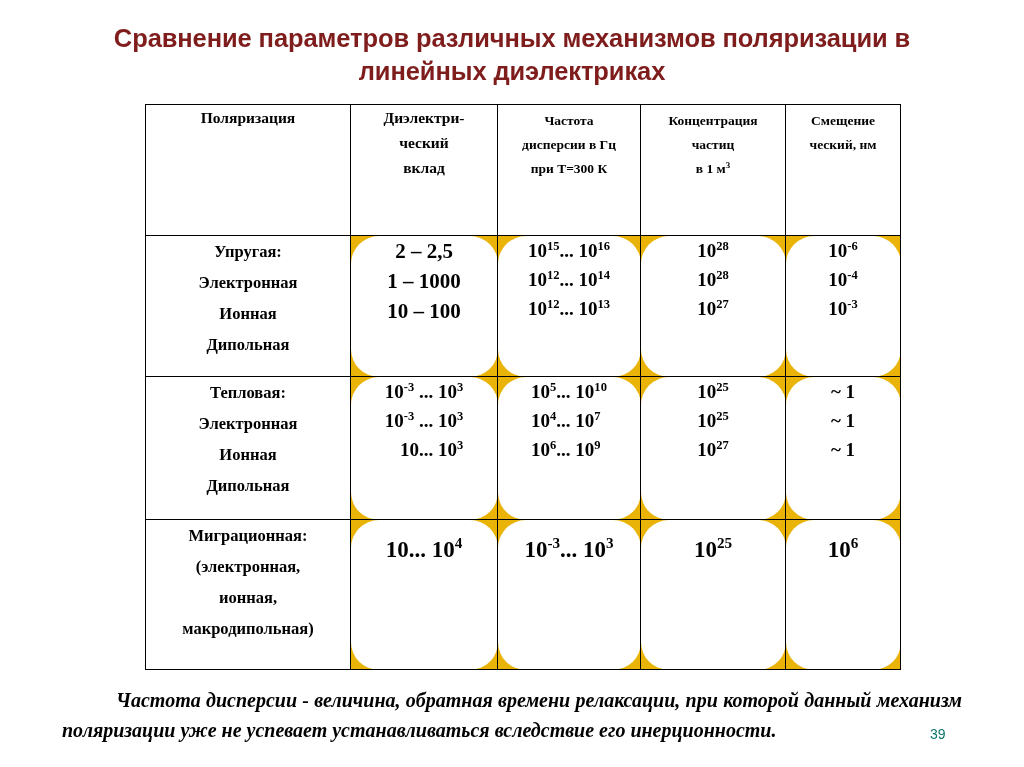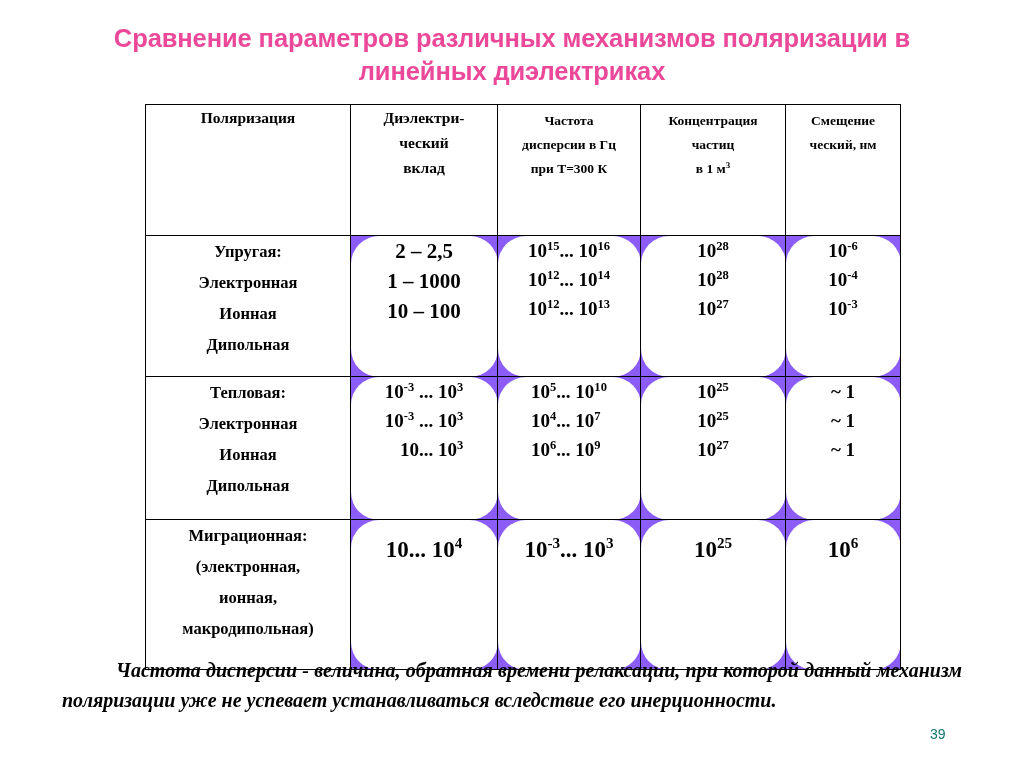--- a/index.html
+++ b/index.html
@@ -22,32 +22,32 @@
     position: absolute;
     left: 62px;
     top: 22px;
     width: 900px;
     text-align: center;
     font-family: "Liberation Sans", "DejaVu Sans", sans-serif;
     font-weight: bold;
     font-size: 25.5px;
     line-height: 33px;
     letter-spacing: -0.1px;
-    color: #ec4899;
+    color: #7f1d1d;
   }
 
   
   .param-table {
     position: absolute;
     left: 145px;
     top: 104px;
     width: 755px;
     border-collapse: collapse;
     table-layout: fixed;
-    background: #8b5cf6;
+    background: #eab308;
   }
   .param-table td,
   .param-table th {
     border: 1.6px solid #000000;
     vertical-align: top;
     padding: 0;
     background: #ffffff;
   }
 
   
@@ -123,21 +123,21 @@
   sup {
     font-size: 0.66em;
     vertical-align: super;
     line-height: 0;
   }
 
   
   .caption {
     position: absolute;
     left: 62px;
-    top: 655px;
+    top: 685px;
     width: 900px;
     font-family: "Liberation Serif", "DejaVu Serif", serif;
     font-weight: bold;
     font-style: italic;
     font-size: 20px;
     line-height: 30px;
     text-align: justify;
     text-indent: 54px;
     color: #000000;
   }

